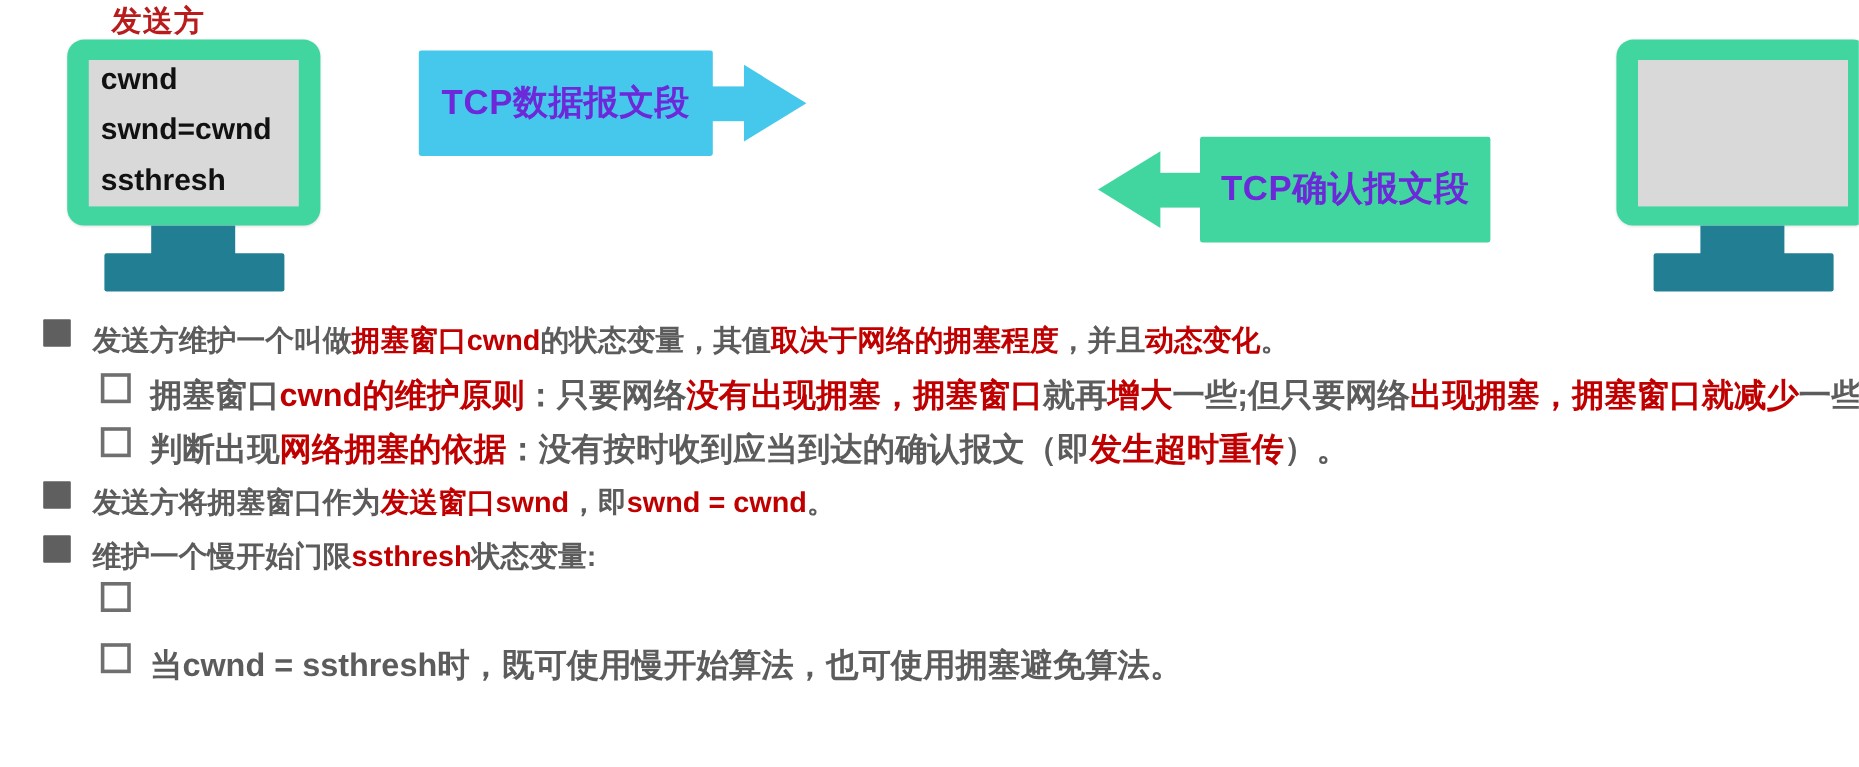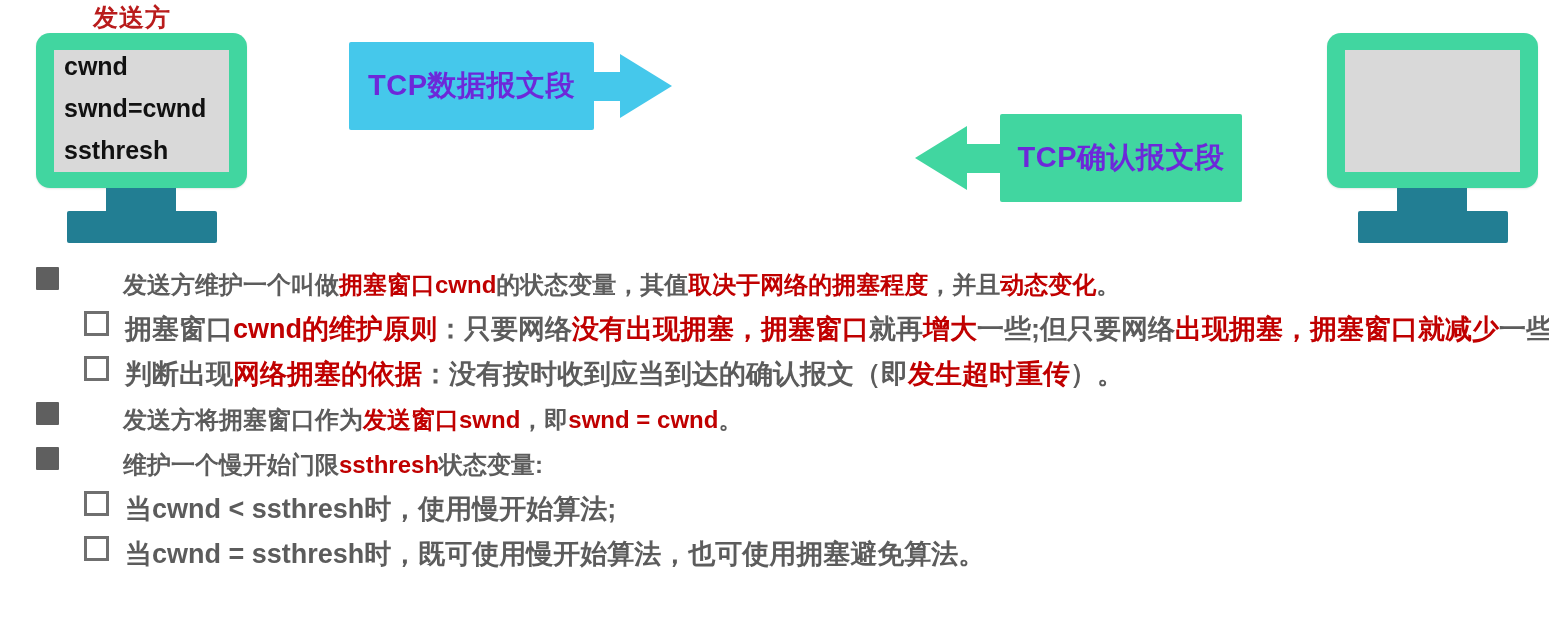--- a/index.html
+++ b/index.html
@@ -24,21 +24,21 @@
     font-size: 25px;
     font-weight: bold;
     letter-spacing: 1px;
     white-space: nowrap;
     -webkit-text-stroke: 4px #ffffff;
     paint-order: stroke fill;
   }
   .host-label.sender   { left: 93px;  top: 1px;  color: #b91c1c; }
   .host-label.receiver { left: 1379px; top: 1px; color: #4FD6A0; margin-top: 32px; }
 
-  .monitor { position: absolute; }
+  .monitor { position: absolute; margin-left: 20px; }
   .monitor .bezel {
     position: absolute; left: 0; top: 0;
     border-radius: 14px;
     background: #41D6A0;
     box-shadow: 0 1px 2px rgba(0,0,0,0.10);
   }
   .monitor .screen {
     position: absolute;
     background: #D9D9D9;
     box-sizing: border-box;
@@ -99,21 +99,21 @@
 
   
   .bullets { position: absolute; left: 0; top: 262px; width: 1549px; }
 
   .line {
     position: relative;
     display: flex;
     align-items: baseline;
     white-space: nowrap;
   }
-  .line.lvl1 { padding-left: 36px; height: 45px; gap: 46px; }
+  .line.lvl1 { padding-left: 36px; height: 45px; }
   .line.lvl2 { padding-left: 84px; height: 45px; }
 
   .marker-filled {
     position: relative;
     top: -3px;
     flex: 0 0 auto;
     width: 23px;
     height: 23px;
     background: #5F5F5F;
     margin-right: 18px;
@@ -203,19 +203,18 @@
     <div class="line lvl1">
       <span class="marker-filled"></span>
       <span class="txt"><span class="g">发送方将拥塞窗口作为</span><span class="r">发送窗口swnd</span><span class="g">，即</span><span class="r">swnd = cwnd</span><span class="g">。</span></span>
     </div>
     <div class="line lvl1">
       <span class="marker-filled"></span>
       <span class="txt"><span class="g">维护一个慢开始门限</span><span class="r">ssthresh</span><span class="g">状态变量:</span></span>
     </div>
     <div class="line lvl2">
       <span class="marker-hollow"></span>
-      <span class="txt"><span class="g">当cwnd &lt; ssthresh时，使用慢开始算法;</span></span>
     </div>
     <div class="line lvl2">
       <span class="marker-hollow"></span>
       <span class="txt"><span class="g">当cwnd = ssthresh时，既可使用慢开始算法，也可使用拥塞避免算法。</span></span>
     </div>
   </div>
 
 </body></html>

